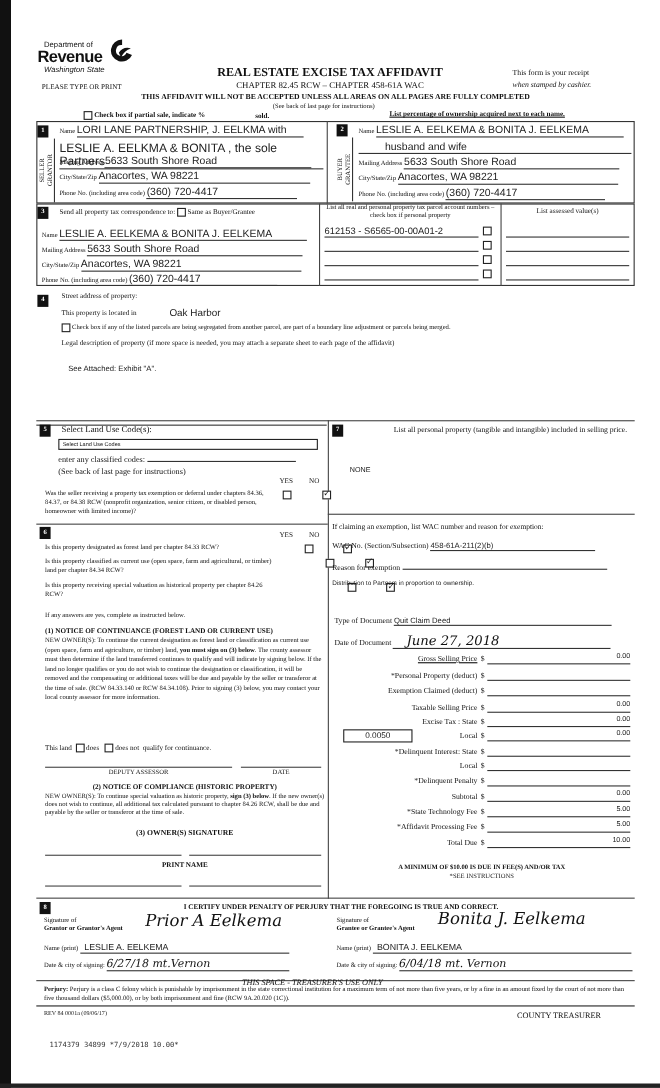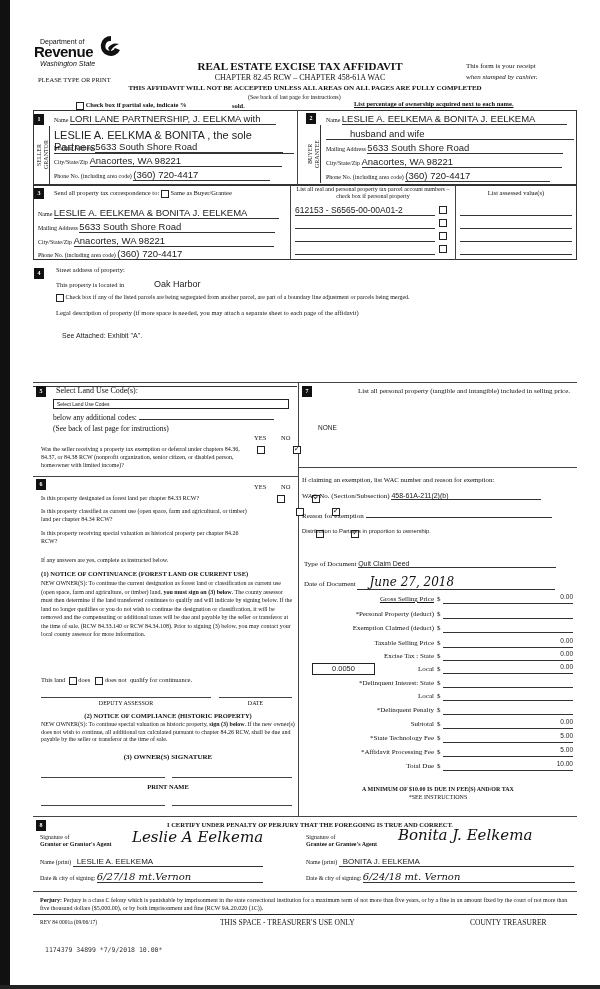--- a/index.html
+++ b/index.html
@@ -178,21 +178,21 @@
 
 <div class="line" style="left:33px;top:382px;width:544px;"></div>
 
 
 <div class="vline" style="left:298px;top:382px;height:435px;"></div>
 <div class="abs" style="left:33px;top:386px;width:264px;height:13px;border-top:1px solid #333;"></div>
 <div class="num" style="left:36px;top:386px;">5</div>
 <div class="abs" style="left:56px;top:386px;font-size:8px;">Select Land Use Code(s):</div>
 <div class="abs sans" style="left:53px;top:399px;width:236px;height:10px;border:1px solid #222;font-size:5px;padding:1px 3px;">Select Land Use Codes</div>
 <div class="abs" style="left:53px;top:412px;font-size:7.5px;">
-  <span>below any additional codes:</span>
+  <span>enter any classified codes:</span>
   <span class="uline" style="display:inline-block;width:135px;height:8px;"></span>
 </div>
 <div class="abs" style="left:53px;top:424px;font-size:7.5px;">(See back of last page for instructions)</div>
 <div class="abs" style="left:254px;top:434px;font-size:6.5px;">YES</div>
 <div class="abs" style="left:281px;top:434px;font-size:6.5px;">NO</div>
 <div class="abs" style="left:41px;top:445px;width:210px;font-size:6px;line-height:8px;">Was the seller receiving a property tax exemption or deferral under chapters 84.36, 84.37, or 84.38 RCW (nonprofit organization, senior citizen, or disabled person, homeowner with limited income)?</div>
 <span class="cb abs" style="left:257px;top:446px;"></span>
 <span class="cb checked abs" style="left:283px;top:446px;"></span>
 
 
@@ -344,52 +344,52 @@
 
 
 <div class="line" style="left:33px;top:816px;width:544px;"></div>
 <div class="num" style="left:36px;top:820px;">8</div>
 <div class="abs bold center" style="left:100px;top:821px;width:420px;font-size:6.5px;">I CERTIFY UNDER PENALTY OF PERJURY THAT THE FOREGOING IS TRUE AND CORRECT.</div>
 
 <div class="abs" style="left:40px;top:834px;font-size:6px;line-height:7px;">
   <div>Signature of</div>
   <div class="bold">Grantor or Grantor's Agent</div>
 </div>
-<div class="abs hand" style="left:132px;top:828px;font-size:15px;">Leslie A Eelkema</div>
+<div class="abs hand" style="left:132px;top:828px;font-size:15px;">Prior A Eelkema</div>
 <div class="abs" style="left:40px;top:857px;font-size:6px;">
   <span>Name (print)</span>
   <span class="typed uline" style="display:inline-block;width:190px;font-size:8px;padding-left:4px;">LESLIE A. EELKEMA</span>
 </div>
 <div class="abs" style="left:40px;top:871px;font-size:6px;">
   <span>Date &amp; city of signing:</span>
   <span class="hand uline" style="display:inline-block;width:166px;font-size:10px;">6/27/18  mt.Vernon</span>
 </div>
 
 <div class="abs" style="left:306px;top:834px;font-size:6px;line-height:7px;">
   <div>Signature of</div>
   <div class="bold">Grantee or Grantee's Agent</div>
 </div>
 <div class="abs hand" style="left:398px;top:826px;font-size:15px;">Bonita J. Eelkema</div>
 <div class="abs" style="left:306px;top:857px;font-size:6px;">
   <span>Name (print)</span>
   <span class="typed uline" style="display:inline-block;width:235px;font-size:8px;padding-left:4px;">BONITA J. EELKEMA</span>
 </div>
 <div class="abs" style="left:306px;top:871px;font-size:6px;">
   <span>Date &amp; city of signing:</span>
-  <span class="hand uline" style="display:inline-block;width:212px;font-size:10px;">6/24/18  mt. Vernon</span>
+  <span class="hand uline" style="display:inline-block;width:212px;font-size:10px;">6/04/18  mt. Vernon</span>
 </div>
 
 
 <div class="line" style="left:33px;top:891px;width:544px;"></div>
 <div class="abs" style="left:40px;top:896px;width:535px;font-size:6px;line-height:8px;">
   <span class="bold">Perjury:</span>
   <span>Perjury is a class C felony which is punishable by imprisonment in the state correctional institution for a maximum term of not more than five years, or by a fine in an amount fixed by the court of not more than five thousand dollars ($5,000.00), or by both imprisonment and fine (RCW 9A.20.020 (1C)).</span>
 </div>
 <div class="line" style="left:33px;top:914px;width:544px;background:#222;"></div>
 <div class="abs" style="left:40px;top:919px;font-size:5.5px;">REV 84 0001a (09/06/17)</div>
-<div class="abs" style="left:220px;top:918px;font-size:7.5px;">THIS SPACE - TREASURER'S USE ONLY</div>
+<div class="abs" style="left:220px;top:888px;font-size:7.5px;font-style:italic;">THIS SPACE - TREASURER'S USE ONLY</div>
 <div class="abs" style="left:470px;top:918px;font-size:7.5px;">COUNTY TREASURER</div>
 <div class="abs" style="left:45px;top:946px;font-family:'DejaVu Sans Mono', monospace;font-size:6.5px;color:#333;">1174379 34899 *7/9/2018 10.00*</div>
 
 <div class="bottombar"></div>
 
 
 
 
 </body></html>

